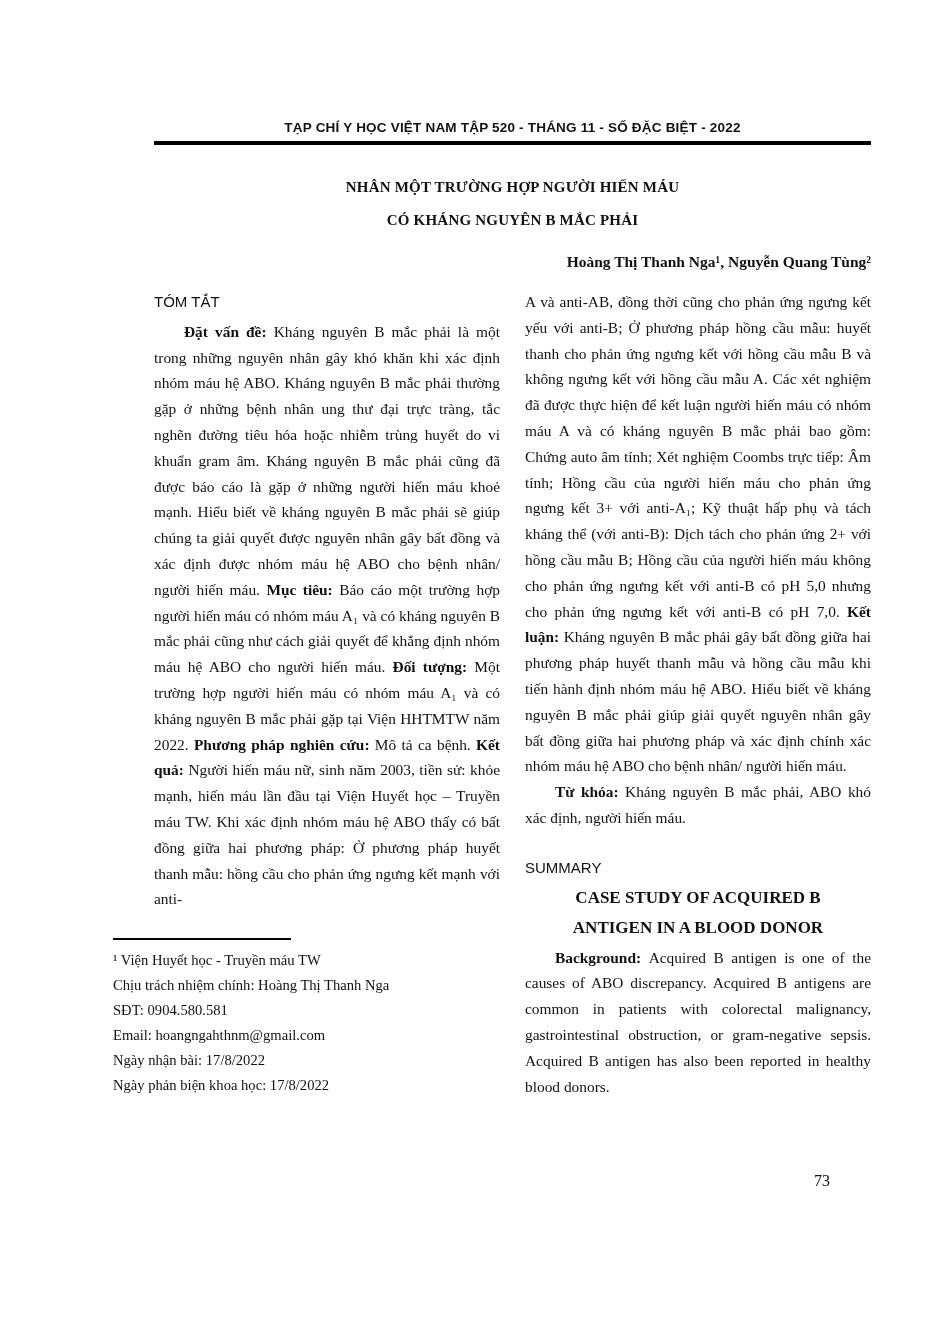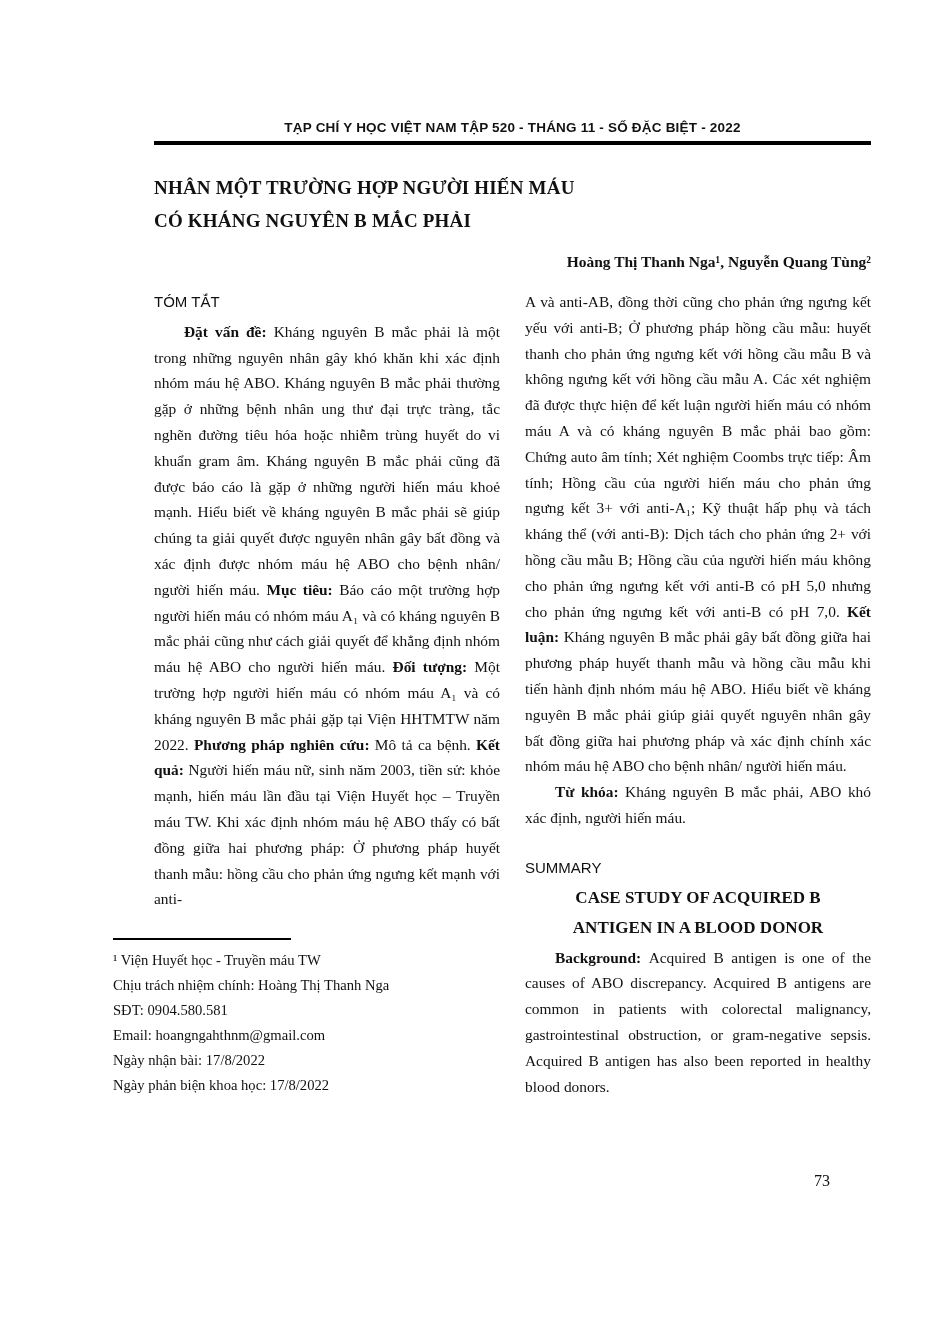--- a/index.html
+++ b/index.html
@@ -25,22 +25,23 @@
     text-align: center;
     font-family: "Liberation Sans", sans-serif;
     font-weight: bold;
     font-size: 13.5px;
     letter-spacing: 0.2px;
     padding-bottom: 6px;
     border-bottom: 4.5px solid #000000;
   }
   .title {
     margin: 26px 0 0 0;
+    text-align: center;
     font-weight: bold;
-    font-size: 19px;
+    font-size: 15px;
     line-height: 33px;
     letter-spacing: 0.2px;
   }
   .title-line { display: block; }
   .authors {
     margin-top: 16px;
     text-align: right;
     font-weight: bold;
     font-size: 15.5px;
   }

